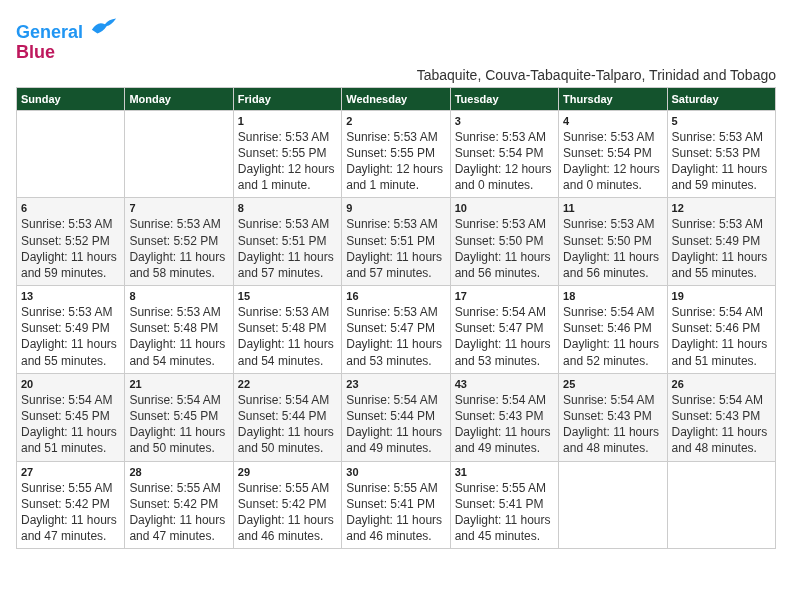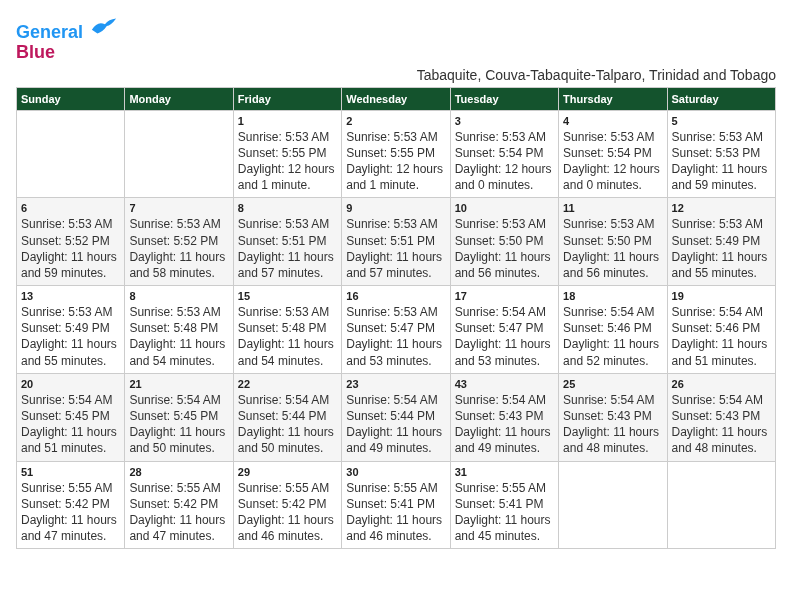--- a/index.html
+++ b/index.html
@@ -228,21 +228,21 @@
           <div class="day-num">25</div>
           <div class="day-info">Sunrise: 5:54 AM<br>Sunset: 5:43 PM<br>Daylight: 11 hours<br>and 48 minutes.</div>
         </td>
         <td>
           <div class="day-num">26</div>
           <div class="day-info">Sunrise: 5:54 AM<br>Sunset: 5:43 PM<br>Daylight: 11 hours<br>and 48 minutes.</div>
         </td>
       </tr>
       <tr>
         <td>
-          <div class="day-num">51</div>
+          <div class="day-num">27</div>
           <div class="day-info">Sunrise: 5:55 AM<br>Sunset: 5:42 PM<br>Daylight: 11 hours<br>and 47 minutes.</div>
         </td>
         <td>
           <div class="day-num">28</div>
           <div class="day-info">Sunrise: 5:55 AM<br>Sunset: 5:42 PM<br>Daylight: 11 hours<br>and 47 minutes.</div>
         </td>
         <td>
           <div class="day-num">29</div>
           <div class="day-info">Sunrise: 5:55 AM<br>Sunset: 5:42 PM<br>Daylight: 11 hours<br>and 46 minutes.</div>
         </td>

